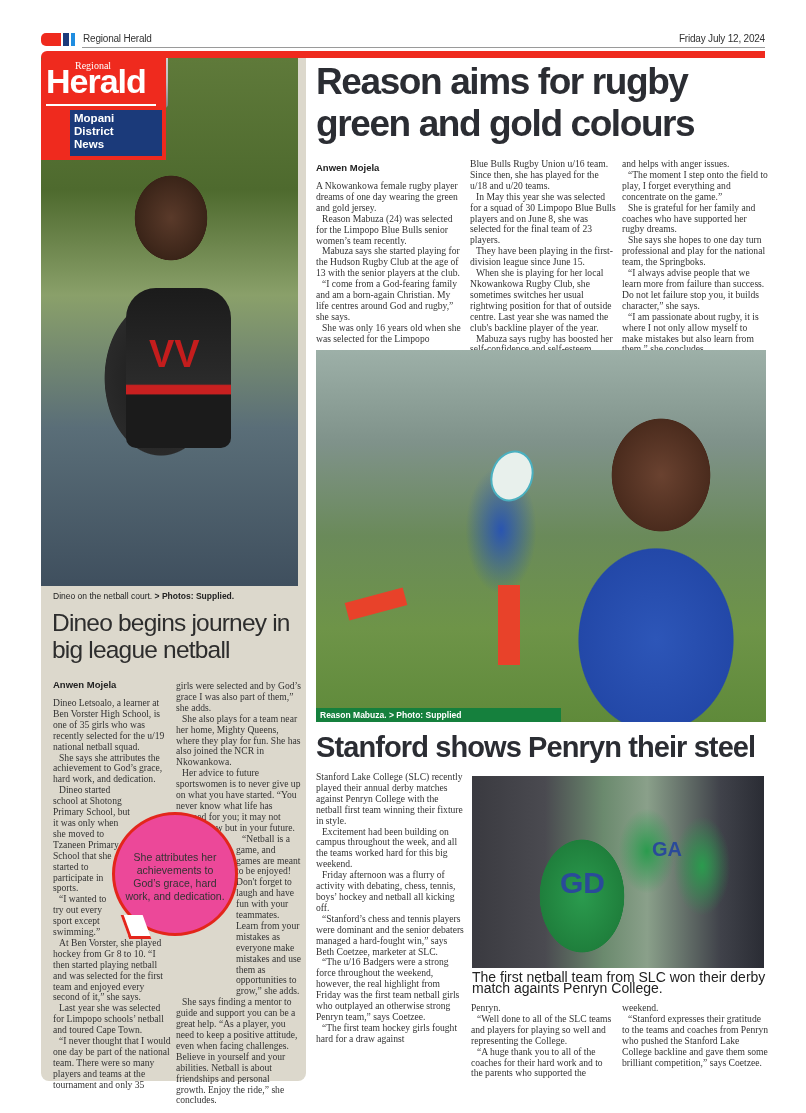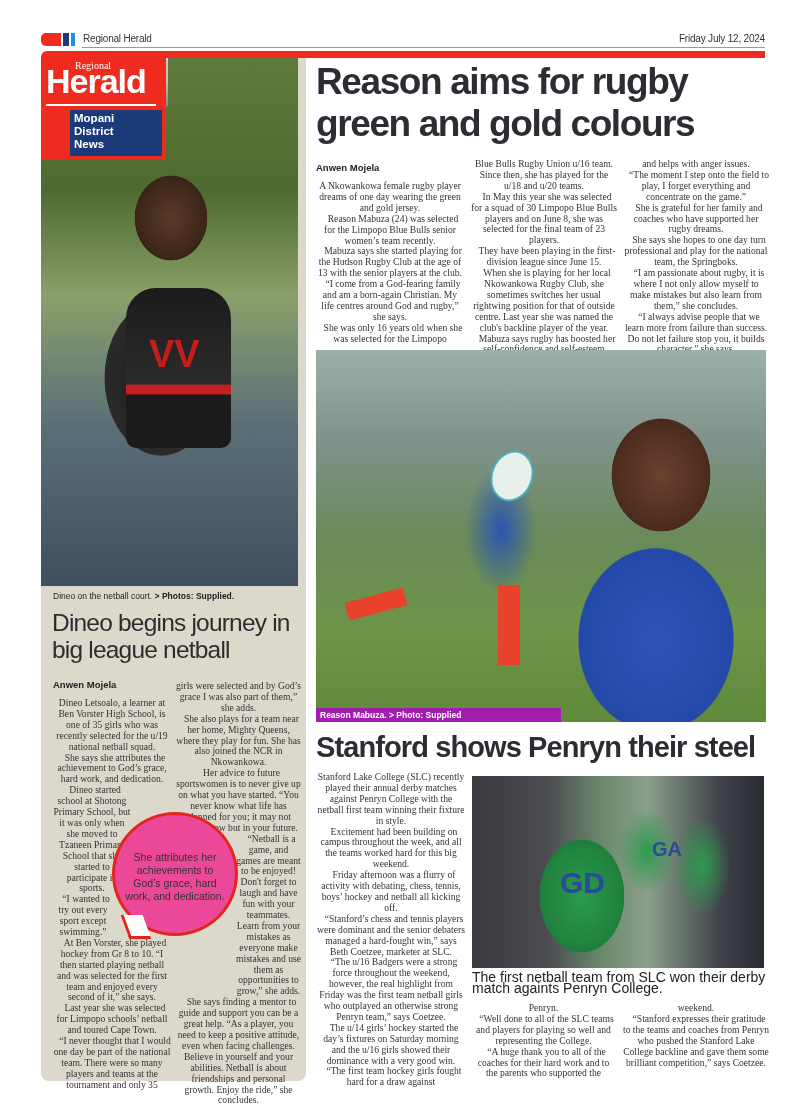--- a/index.html
+++ b/index.html
@@ -40,21 +40,21 @@
 
   .caption-netball { position: absolute; left: 53px; top: 591px; font-family: "Liberation Sans", sans-serif; font-size: 8.5px; color: #222; }
   .caption-netball b { font-weight: bold; }
 
   .headline-dineo { position: absolute; left: 52px; top: 609px; width: 250px; font-family: "Liberation Sans", sans-serif; font-size: 24.5px; line-height: 27px; color: #2d2d2d; letter-spacing: -0.8px; font-weight: normal; }
 
   .byline { font-family: "Liberation Sans", sans-serif; font-weight: bold; font-size: 9.5px; color: #222; }
   .byline-dineo { position: absolute; left: 53px; top: 679px; }
 
   .body-text { font-family: "Liberation Serif", serif; font-size: 9.6px; line-height: 10.9px; color: #333; }
-  .body-text p { text-indent: 0; text-align: center; }
+  .body-text p { text-indent: 0; }
   .body-text p.ind { text-indent: 6px; }
 
   .dineo-col1 { position: absolute; left: 53px; top: 698px; width: 118px; }
   .dineo-col2 { position: absolute; left: 176px; top: 681px; width: 125px; }
 
   
   .bubble { position: absolute; left: 112px; top: 812px; width: 126px; height: 124px; border: 3px solid #e3261b; border-radius: 50%; background: #ec4899; }
   .bubble .tail { position: absolute; left: 10px; top: 100px; width: 22px; height: 24px; background: #fff; border-left: 3px solid #e3261b; border-bottom: 3px solid #e3261b; transform: skewX(20deg); }
   .bubble .quote { position: absolute; left: 8px; top: 36px; width: 104px; text-align: center; font-family: "Liberation Sans", sans-serif; font-size: 10.5px; line-height: 13px; color: #333; }
 
@@ -68,21 +68,21 @@
   .rugby-photo { position: absolute; left: 316px; top: 350px; width: 450px; height: 372px;
     background:
       radial-gradient(ellipse 70px 80px at 345px 125px, #6a4230 0%, #4a2b1d 70%, transparent 71%),
       radial-gradient(ellipse 110px 130px at 340px 290px, #2d56b8 0%, #2348a8 70%, transparent 71%),
       radial-gradient(ellipse 50px 90px at 185px 180px, #2a55b0 0%, transparent 71%),
       linear-gradient(180deg, #9db0a8 0%, #7f928a 25%, #6a8a5a 50%, #6e9448 75%, #5f8a3a 100%);
     overflow: hidden; }
   .rugby-photo .ball { position: absolute; left: 175px; top: 100px; width: 42px; height: 52px; background: #e8f0ec; border: 2px solid #4ab0c0; border-radius: 50%; transform: rotate(20deg); }
   .rugby-photo .sock { position: absolute; left: 182px; top: 235px; width: 22px; height: 80px; background: #e8422a; }
   .rugby-photo .sock2 { position: absolute; left: 30px; top: 245px; width: 60px; height: 18px; background: #e8422a; transform: rotate(-15deg); }
-  .caption-rugby { position: absolute; left: 316px; top: 708px; width: 245px; height: 14px; background: #a21caf; padding-left: 4px; font-family: "Liberation Sans", sans-serif; font-weight: bold; font-size: 8.5px; line-height: 14px; color: #fff; }
+  .caption-rugby { position: absolute; left: 316px; top: 708px; width: 245px; height: 14px; background: #15803d; padding-left: 4px; font-family: "Liberation Sans", sans-serif; font-weight: bold; font-size: 8.5px; line-height: 14px; color: #fff; }
 
   
   .headline-stanford { position: absolute; left: 316px; top: 729px; width: 455px; font-family: "Liberation Sans", sans-serif; font-size: 29px; line-height: 36px; color: #2b2d33; letter-spacing: -0.9px; }
   .stanford-col1 { position: absolute; left: 316px; top: 772px; width: 150px; }
   .stanford-col2 { position: absolute; left: 471px; top: 1003px; width: 145px; }
   .stanford-col3 { position: absolute; left: 622px; top: 1003px; width: 148px; }
 
   .netball-team-photo { position: absolute; left: 472px; top: 776px; width: 292px; height: 192px;
     background:
       radial-gradient(ellipse 60px 80px at 110px 120px, #2b9b4e 0%, #1f7f3c 70%, transparent 71%),
@@ -171,40 +171,39 @@
   <p class="ind">In May this year she was selected for a squad of 30 Limpopo Blue Bulls players and on June 8, she was selected for the final team of 23 players.</p>
   <p class="ind">They have been playing in the first-division league since June 15.</p>
   <p class="ind">When she is playing for her local Nkowankowa Rugby Club, she sometimes switches her usual rightwing position for that of outside centre. Last year she was named the club's backline player of the year.</p>
   <p class="ind">Mabuza says rugby has boosted her self-confidence and self-esteem</p>
 </div>
 <div class="body-text rugby-col3">
   <p>and helps with anger issues.</p>
   <p class="ind">“The moment I step onto the field to play, I forget everything and concentrate on the game.”</p>
   <p class="ind">She is grateful for her family and coaches who have supported her rugby dreams.</p>
   <p class="ind">She says she hopes to one day turn professional and play for the national team, the Springboks.</p>
+  <p class="ind">“I always advise people that we learn more from failure than success. Do not let failure stop you, it builds character,” she says.</p>
   <p class="ind">“I am passionate about rugby, it is where I not only allow myself to make mistakes but also learn from them,” she concludes.</p>
-  <p class="ind">“I always advise people that we learn more from failure than success. Do not let failure stop you, it builds character,” she says.</p>
 </div>
 
 <div class="rugby-photo">
   <div class="ball"></div>
   <div class="sock"></div>
   <div class="sock2"></div>
 </div>
 <div class="caption-rugby">Reason Mabuza. &gt; Photo: Supplied</div>
 
 <h2 class="headline-stanford">Stanford shows Penryn their steel</h2>
 
 <div class="body-text stanford-col1">
   <p>Stanford Lake College (SLC) recently played their annual derby matches against Penryn College with the netball first team winning their fixture in style.</p>
   <p class="ind">Excitement had been building on campus throughout the week, and all the teams worked hard for this big weekend.</p>
   <p class="ind">Friday afternoon was a flurry of activity with debating, chess, tennis, boys’ hockey and netball all kicking off.</p>
   <p class="ind">“Stanford’s chess and tennis players were dominant and the senior debaters managed a hard-fought win,” says Beth Coetzee, marketer at SLC.</p>
   <p class="ind">“The u/16 Badgers were a strong force throughout the weekend, however, the real highlight from Friday was the first team netball girls who outplayed an otherwise strong Penryn team,” says Coetzee.</p>
-  <p class="ind">The u/14 girls’ hockey started the day’s fixtures on Saturday morning and the u/16 girls showed their dominance with a very good win.</p>
   <p class="ind">“The first team hockey girls fought hard for a draw against</p>
 </div>
 
 <div class="netball-team-photo">
   <span class="gd">GD</span>
   <span class="ga">GA</span>
 </div>
 <div class="caption-stanford">The first netball team from SLC won their derby match againts Penryn College.</div>
 
 <div class="body-text stanford-col2">

